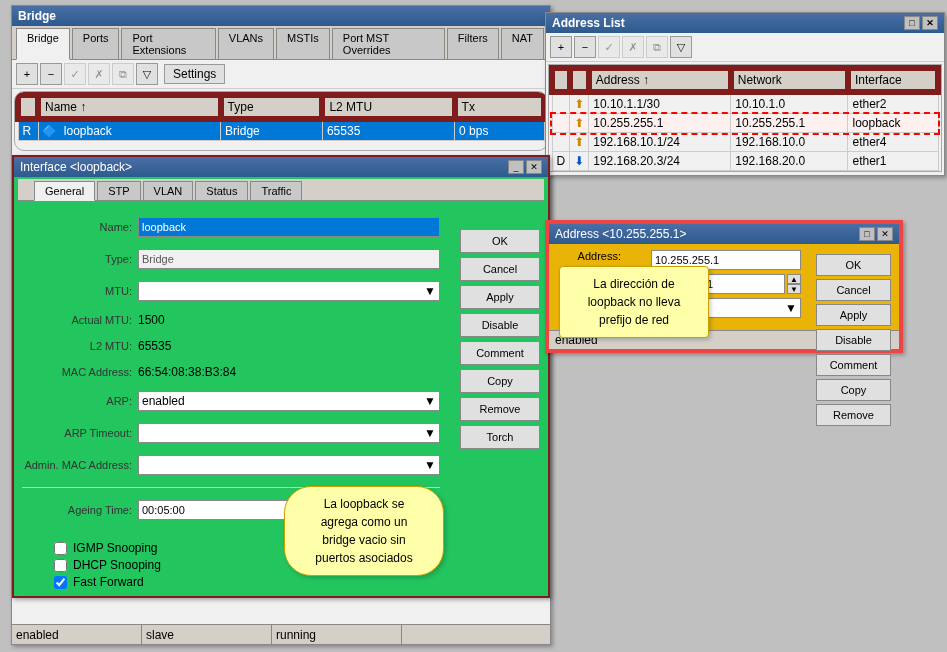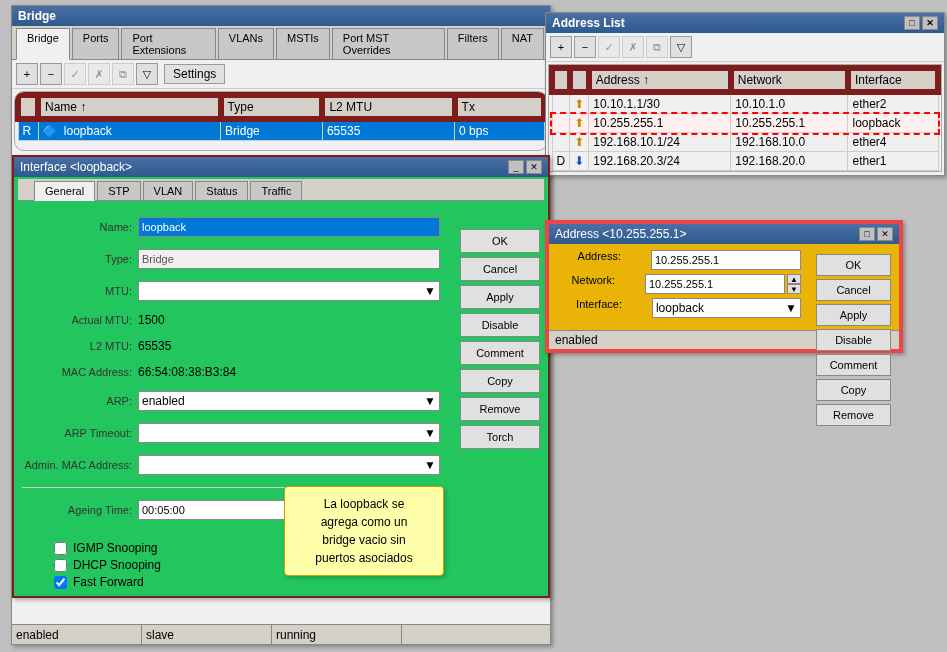--- a/index.html
+++ b/index.html
@@ -462,21 +462,21 @@
       <div class="checkbox-row">
         <input type="checkbox" style="">
         <span>DHCP Snooping</span>
       </div>
       <div class="checkbox-row">
         <input type="checkbox" checked="" style="">
         <span>Fast Forward</span>
       </div>
     </div>
 
-    <div class="tooltip-bubble" style="left:270px; bottom:20px; width:160px; z-index:20;">
+    <div class="tooltip-bubble" style="left:270px; bottom:20px; width:160px; z-index:20;border-radius:27px;">
       <span>La loopback se<br>agrega como un<br>bridge vacio sin<br>puertos asociados</span>
     </div>
   </div>
 
   <div class="status-bar" style="position:absolute; bottom:0; width:100%;">
     <div class="status-cell" style="width:130px;">enabled</div>
     <div class="status-cell" style="width:130px;">slave</div>
     <div class="status-cell" style="width:130px;">running</div>
   </div>
 </div>
@@ -581,17 +581,20 @@
       <div class="addr-side-btn">OK</div>
       <div class="addr-side-btn">Cancel</div>
       <div class="addr-side-btn">Apply</div>
       <div class="addr-side-btn">Disable</div>
       <div class="addr-side-btn">Comment</div>
       <div class="addr-side-btn">Copy</div>
       <div class="addr-side-btn">Remove</div>
     </div>
   </div>
 
+  <div class="tooltip-bubble" style="left:10px; top:42px; width:150px; z-index:30; font-size:11px;">
+    <span>La dirección de<br>loopback no lleva<br>prefijo de red</span>
+  </div>
 
   <div class="enabled-bar">
     <span>enabled</span>
   </div>
 </div>
 
 </body></html>

